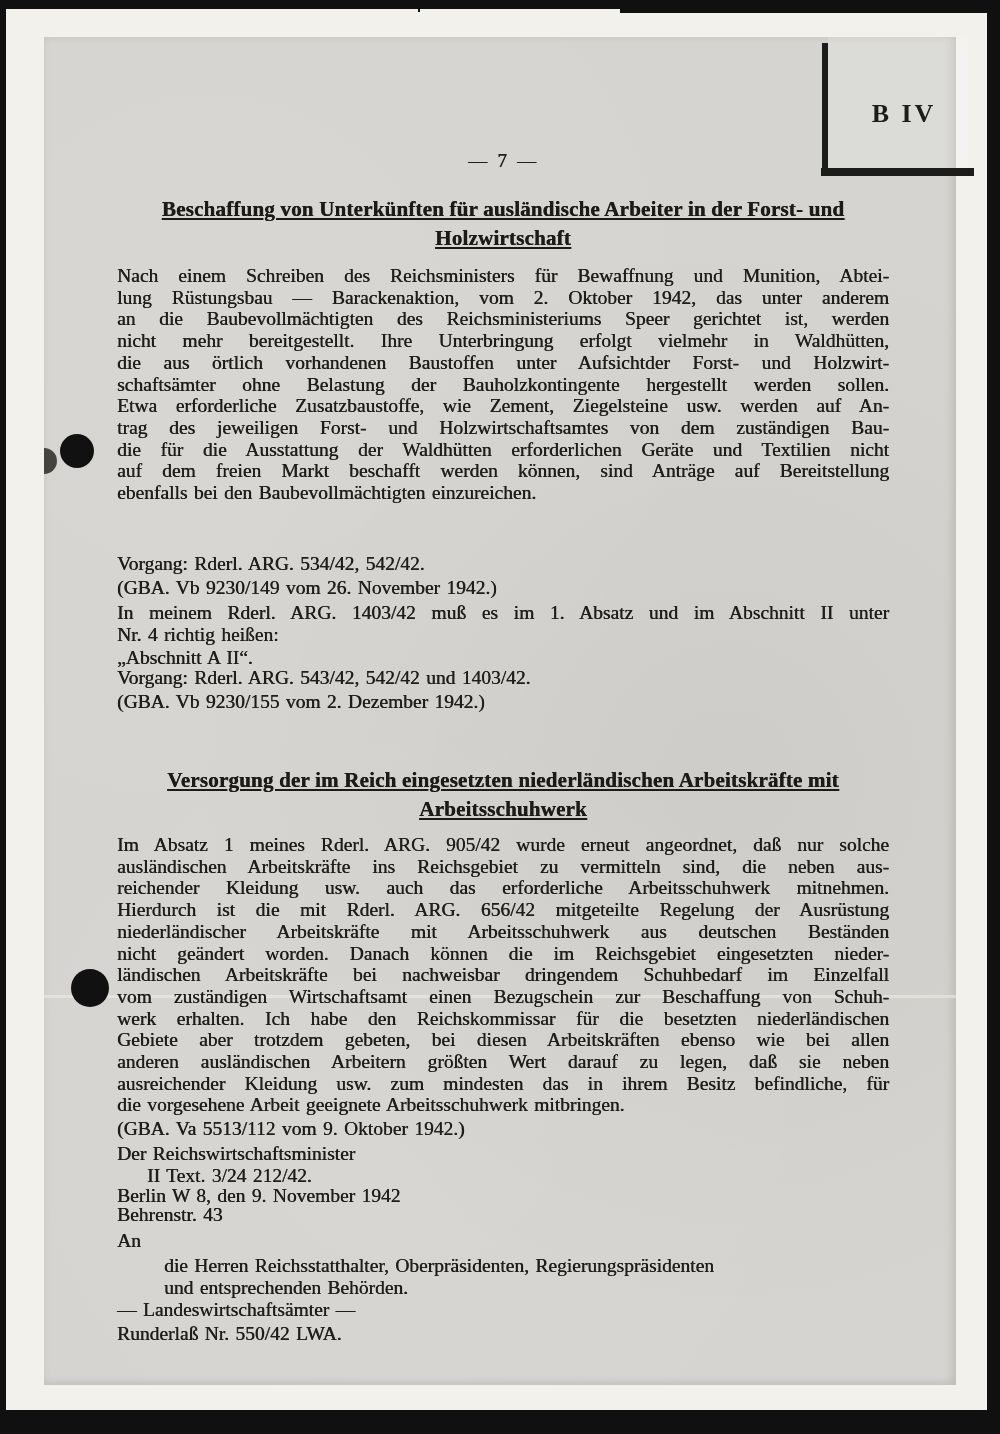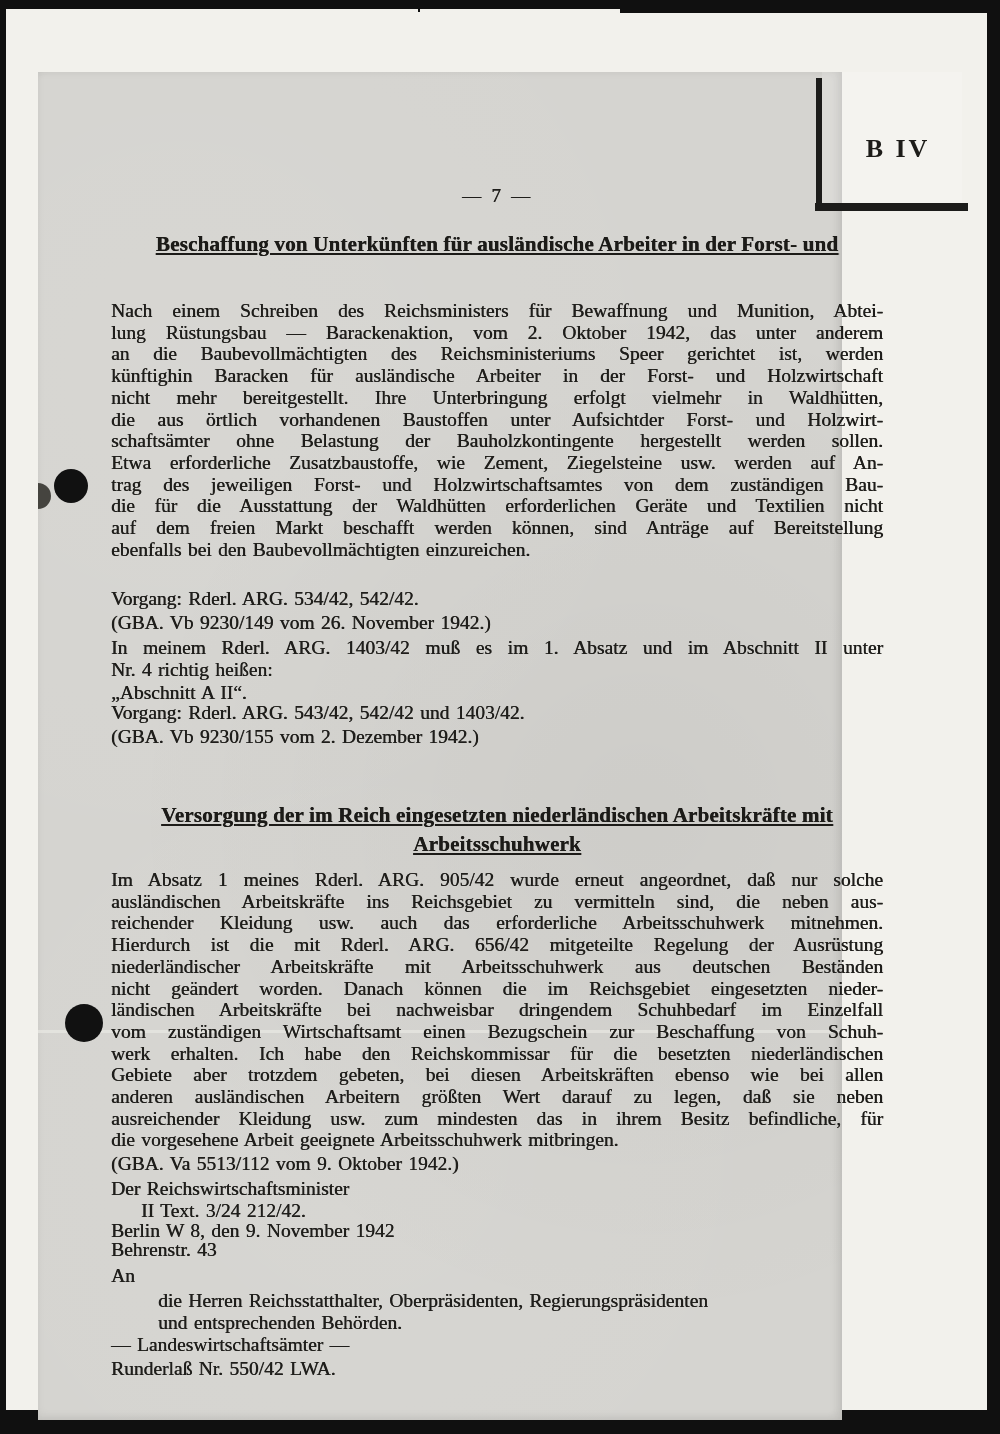--- a/index.html
+++ b/index.html
@@ -4,28 +4,27 @@
 <style>
   html,body{margin:0;padding:0;}
   body{
     width:1000px;height:1434px;position:relative;overflow:hidden;
     background:#101010;
     font-family:"Liberation Serif","DejaVu Serif",serif;
   }
   .backing{position:absolute;left:6px;top:9px;width:981px;height:1404px;background:#f2f1ec;}
   .black-notch{position:absolute;background:#101010;}
   .paper{
-    position:absolute;left:38px;top:37px;width:804px;height:1348px;
+    position:absolute;left:44px;top:37px;width:912px;height:1348px;
     background:
       radial-gradient(circle at 18% 22%, rgba(255,255,255,.06), transparent 45%),
       radial-gradient(circle at 75% 55%, rgba(0,0,0,.035), transparent 55%),
       radial-gradient(circle at 40% 80%, rgba(255,255,255,.05), transparent 40%),
       #d5d4d0;
     box-shadow: inset -5px 0 8px rgba(0,0,0,.07), inset 0 -4px 8px rgba(0,0,0,.05);
-    margin-top: 35px;
   }
   .crease{position:absolute;left:0;top:958px;width:100%;height:3px;background:rgba(238,238,233,.55);}
   .bracket-inner{position:absolute;left:784px;top:0;width:140px;height:131px;background:rgba(255,255,255,.16);}
   .bracket-v{position:absolute;left:778px;top:6px;width:6px;height:133px;background:#1c1c1a;}
   .bracket-h{position:absolute;left:777px;top:131px;width:153px;height:8px;background:#1c1c1a;}
   .corner-label{
     position:absolute;left:790px;top:62px;width:140px;text-align:center;
     font-size:26px;font-weight:700;letter-spacing:3px;color:#1d1c19;
   }
   .hole{position:absolute;border-radius:50%;background:#111;}
@@ -72,28 +71,28 @@
   <div class="hole hole1"></div>
   <div class="hole hole2"></div>
   <div class="half-hole"></div>
 
   <div class="column">
 
     <div class="block txt pagenum" style="top:113px">— 7 —</div>
 
     <div class="block heading" style="top:158px">
       <div>Beschaffung von Unterkünften für ausländische Arbeiter in der Forst- und</div>
+      <div>Holzwirtschaft</div>
     </div>
 
     <div class="block txt jlines" style="top:228px">
 
     <div class="line">Nach einem Schreiben des Reichsministers für Bewaffnung und Munition, Abtei-</div>
         <div class="line">lung Rüstungsbau — Barackenaktion, vom 2. Oktober 1942, das unter anderem</div>
         <div class="line">an die Baubevollmächtigten des Reichsministeriums Speer gerichtet ist, werden</div>
-        <div class="line">künftighin Baracken für ausländische Arbeiter in der Forst- und Holzwirtschaft</div>
         <div class="line">nicht mehr bereitgestellt. Ihre Unterbringung erfolgt vielmehr in Waldhütten,</div>
         <div class="line">die aus örtlich vorhandenen Baustoffen unter Aufsichtder Forst- und Holzwirt-</div>
         <div class="line">schaftsämter ohne Belastung der Bauholzkontingente hergestellt werden sollen.</div>
         <div class="line">Etwa erforderliche Zusatzbaustoffe, wie Zement, Ziegelsteine usw. werden auf An-</div>
         <div class="line">trag des jeweiligen Forst- und Holzwirtschaftsamtes von dem zuständigen Bau-</div>
         <div class="line">die für die Ausstattung der Waldhütten erforderlichen Geräte und Textilien nicht</div>
         <div class="line">auf dem freien Markt beschafft werden können, sind Anträge auf Bereitstellung</div>
         <div class="line last-line">ebenfalls bei den Baubevollmächtigten einzureichen.</div>
       </div>
 

